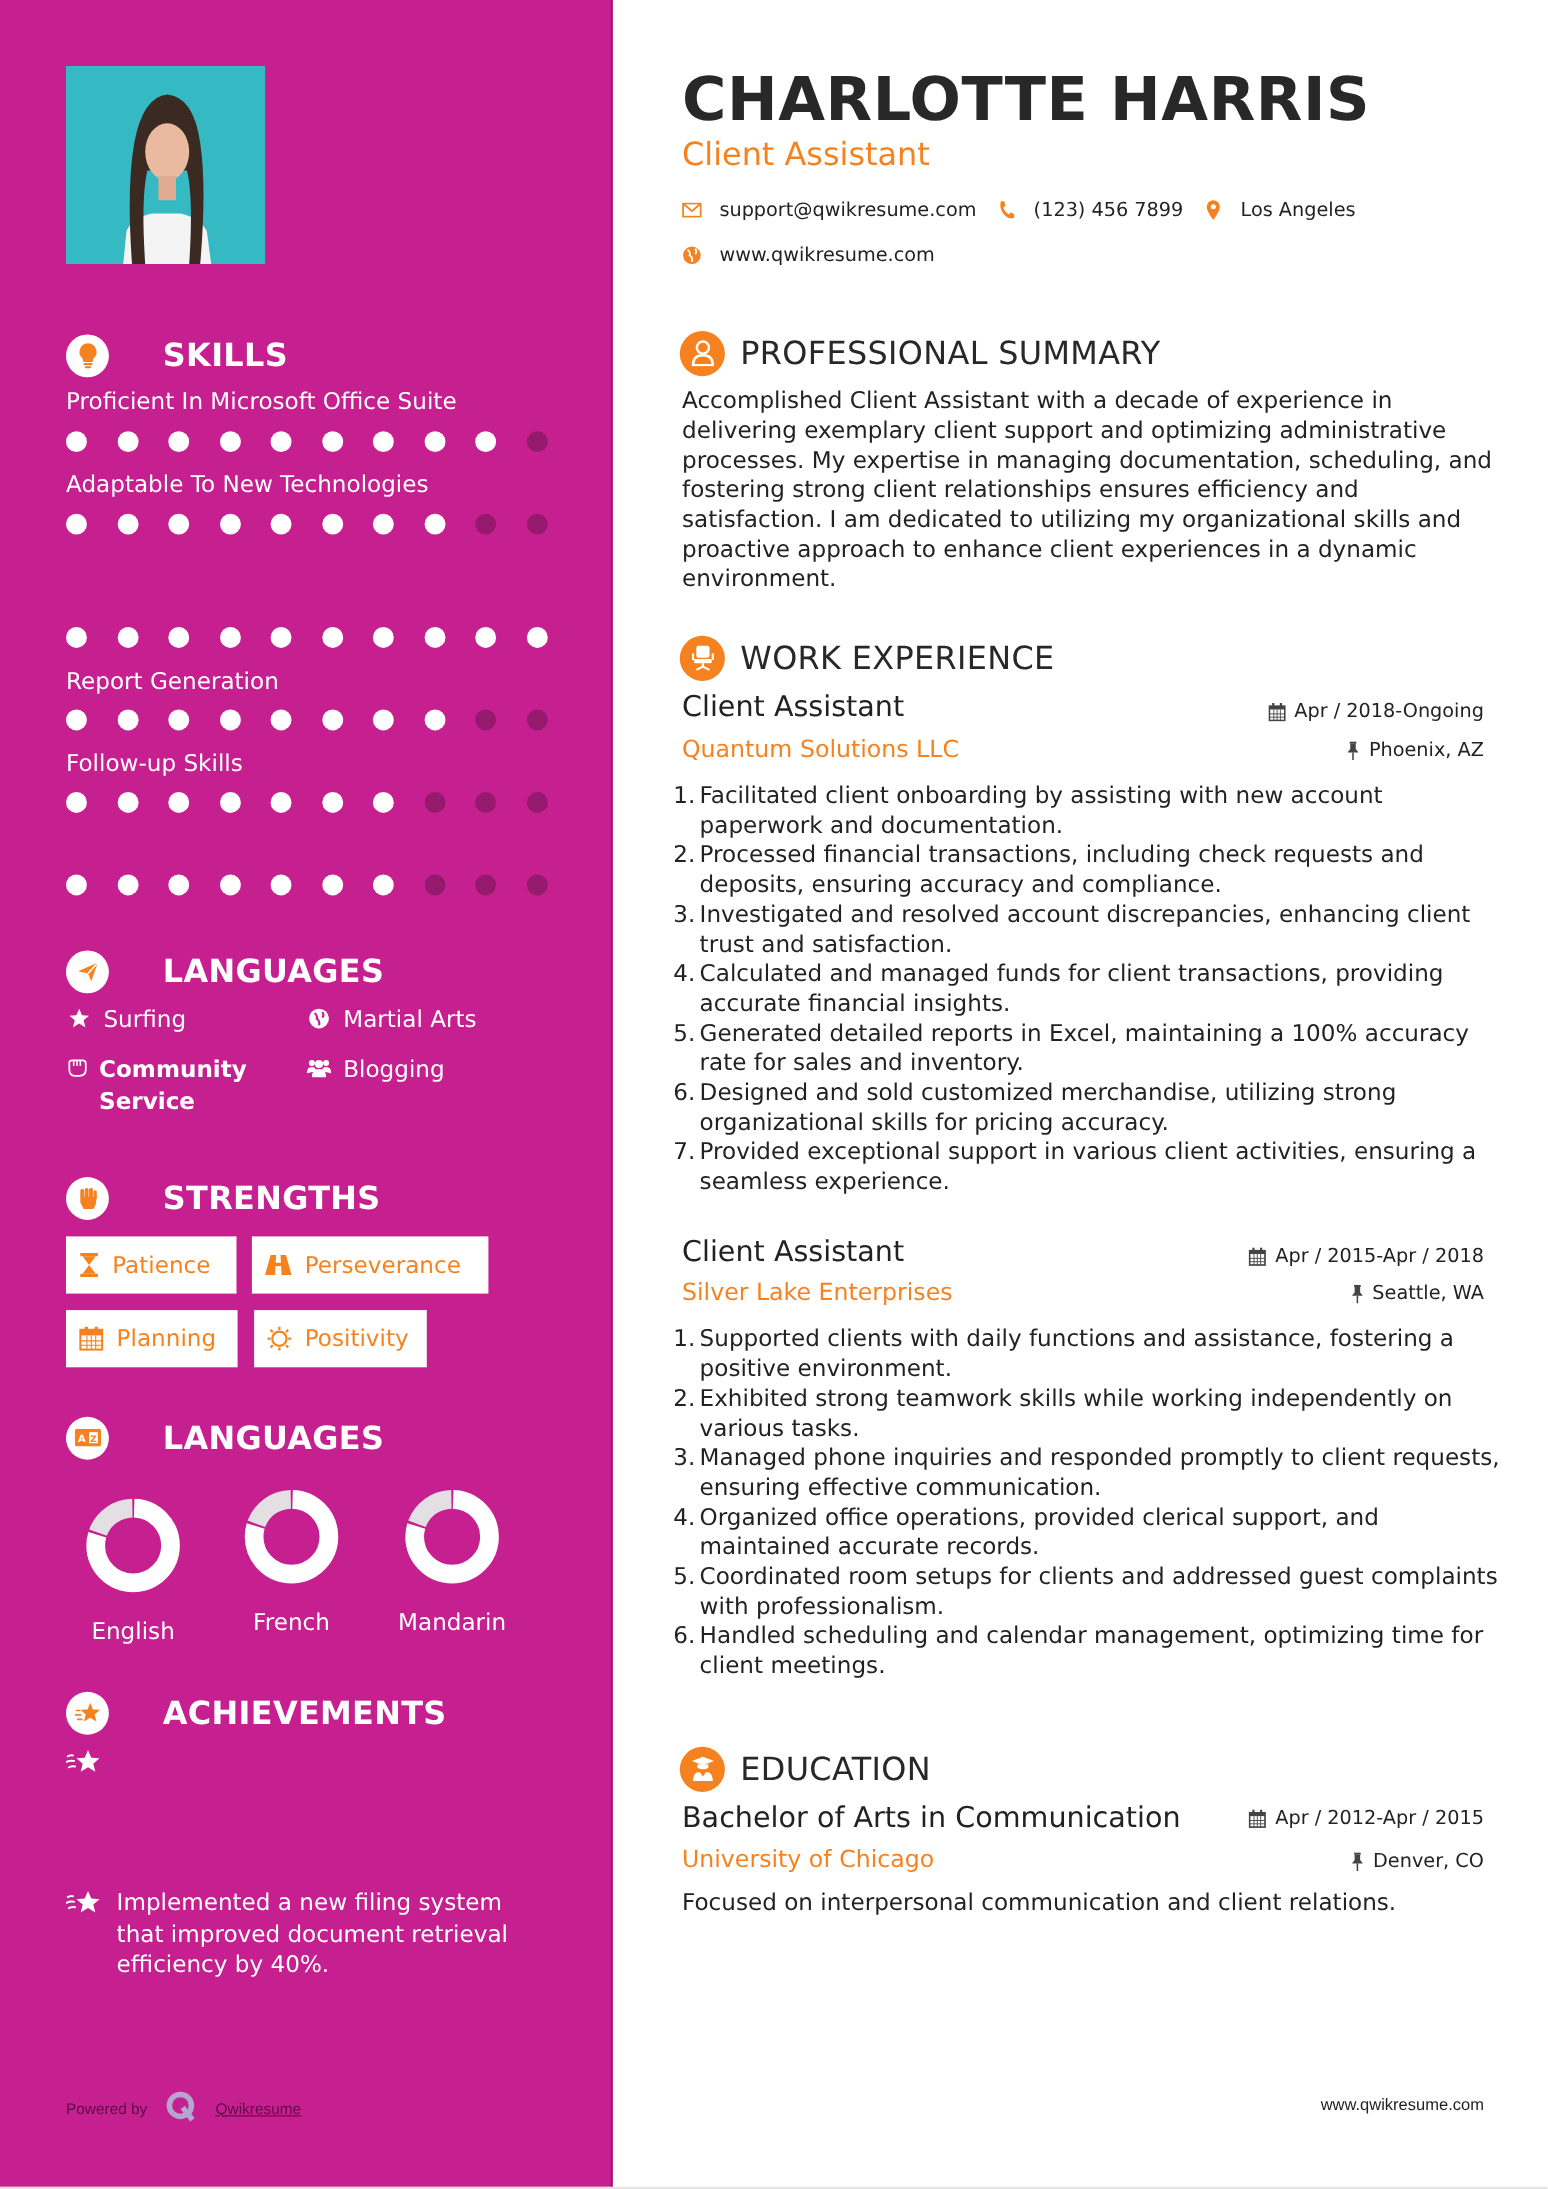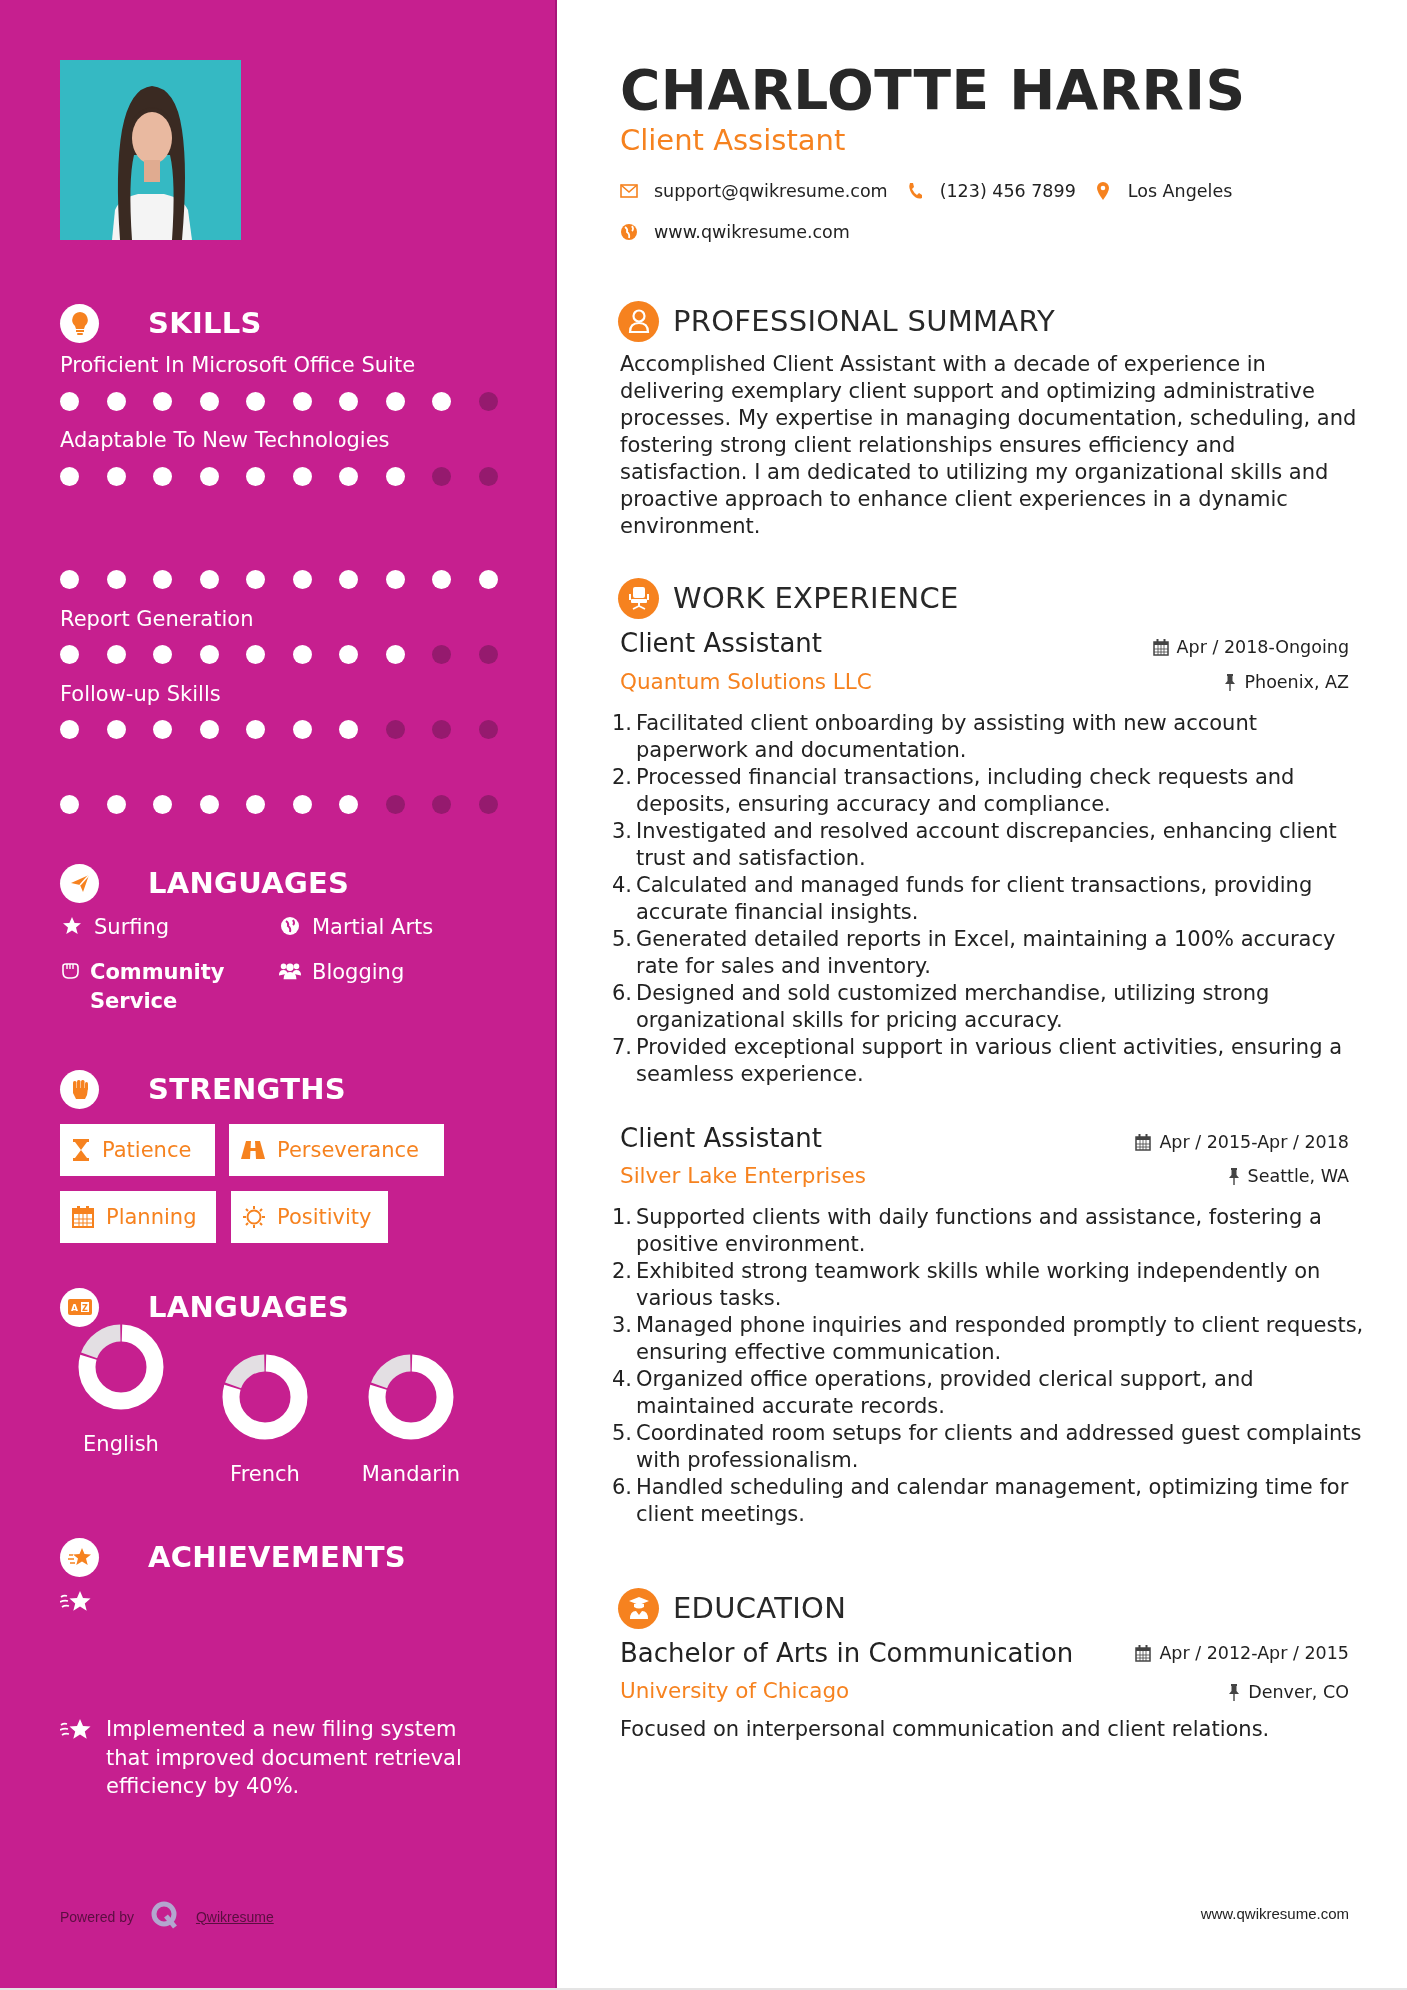--- a/index.html
+++ b/index.html
@@ -283,21 +283,21 @@
       <svg width="24" height="16" viewBox="0 0 24 16">
           <rect x="0" y="0" width="24" height="16" rx="2" fill="#f6821f"></rect>
           <text x="3" y="12" font-family="DejaVu Sans, sans-serif" font-size="9" font-weight="bold" fill="#fff">A</text>
           <rect x="13" y="3" width="8" height="10" fill="#fff"></rect>
           <text x="14" y="12" font-family="DejaVu Sans, sans-serif" font-size="8" font-weight="bold" fill="#f6821f">Z</text>
         </svg>
     </span>
     <span class="tx">LANGUAGES</span>
   </div>
 
-  <div class="lang" style="left:61px; top:1324px;">
+  <div class="lang" style="left:61px; top:1362px;">
     <svg class="donut" width="120" height="86" viewBox="-43 -43 86 86">
         <circle r="34" fill="none" stroke="#e3dfe3" stroke-width="17" stroke-dasharray="40.72566008882118 172.90264035528477" stroke-dashoffset="-171.90264035528477" transform="rotate(-90)"></circle>
         <circle r="34" fill="none" stroke="#ffffff" stroke-width="17" stroke-dasharray="168.90264035528477 44.72566008882117" stroke-dashoffset="-1" transform="rotate(-90)"></circle>
       </svg>
     <div class="lang-label">English</div>
   </div>
   <div class="lang" style="left:205px; top:1354px;">
     <svg class="donut" width="120" height="86" viewBox="-43 -43 86 86">
         <circle r="34" fill="none" stroke="#e3dfe3" stroke-width="17" stroke-dasharray="40.72566008882118 172.90264035528477" stroke-dashoffset="-171.90264035528477" transform="rotate(-90)"></circle>
         <circle r="34" fill="none" stroke="#ffffff" stroke-width="17" stroke-dasharray="168.90264035528477 44.72566008882117" stroke-dashoffset="-1" transform="rotate(-90)"></circle>

